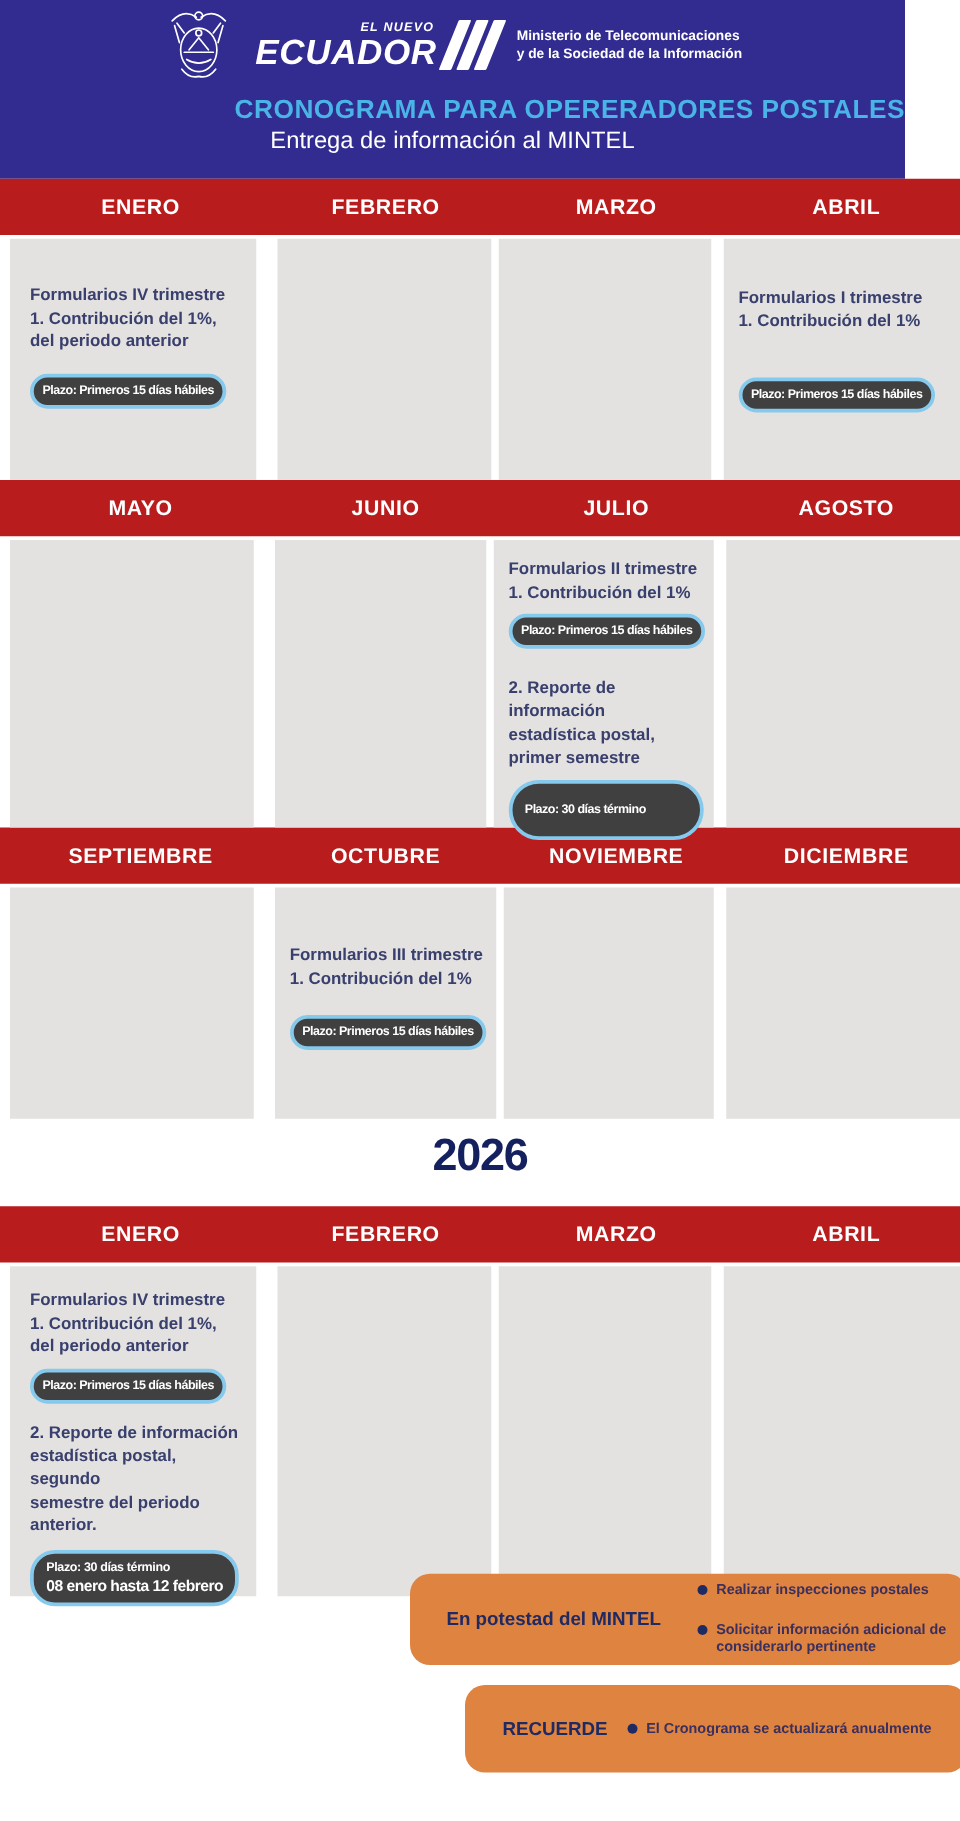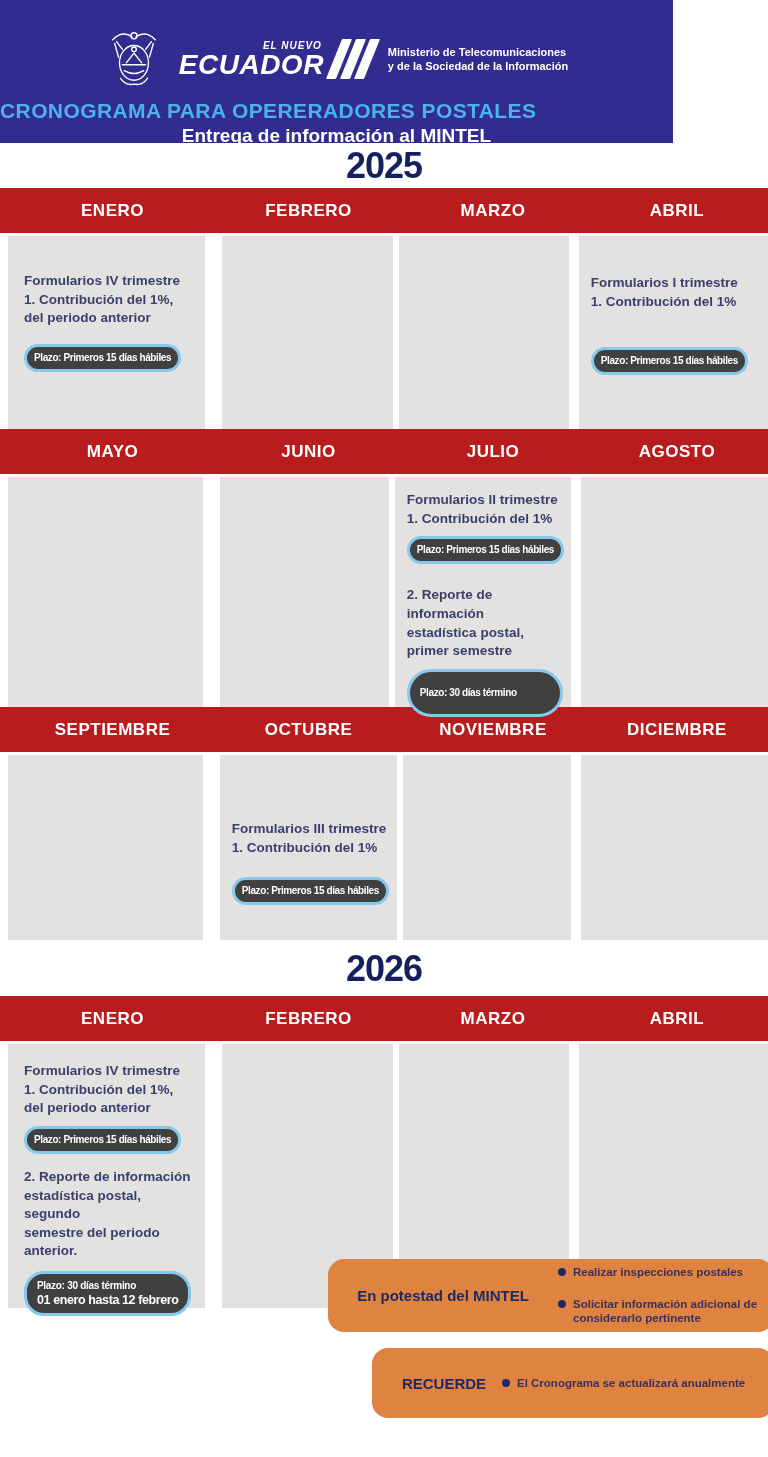--- a/index.html
+++ b/index.html
@@ -4,37 +4,37 @@
 <style>
   * { margin:0; padding:0; box-sizing:border-box; }
   html,body { background:#ffffff; }
   .page {
     position:relative; width:768px; height:1457px; margin:0 auto;
     background:#ffffff; overflow:hidden;
     font-family:"Liberation Sans", sans-serif;
   }
 
   
-  .top-header { width:673px; height:143px; background:#322C90; padding-top:28px; }
+  .top-header { width:724px; height:143px; background:#322C90; padding-top:5px; }
   .brand-row { display:flex; justify-content:center; align-items:center; gap:16px; }
   .coat { width:58px; height:62px; flex:0 0 auto; }
   .logo-block { display:flex; align-items:flex-end; gap:6px; }
   .logo-text { display:flex; flex-direction:column; align-items:flex-end; }
   .logo-tagline { color:#fff; font-size:10px; font-weight:700; font-style:italic; letter-spacing:1px; margin-right:2px; }
   .logo-name { color:#fff; font-size:28px; font-weight:900; font-style:italic; letter-spacing:0.5px; line-height:1; }
   .logo-stripes { display:flex; gap:4px; height:40px; margin-left:4px; }
   .logo-stripes span { display:block; width:10px; height:40px; background:#fff; transform:skewX(-22deg); border-radius:1px; }
   .ministry { color:#fff; font-size:11px; font-weight:700; line-height:1.3; white-space:pre-line; }
-  .main-title { margin-top:9px; text-align:left; color:#49B4E5; font-size:21px; font-weight:700; letter-spacing:0.4px; }
-  .main-subtitle { margin-top:2px; text-align:center; color:#ffffff; font-size:19px; font-weight:700; }
+  .main-title { margin-top:9px; text-align:right; color:#49B4E5; font-size:21px; font-weight:700; letter-spacing:0.4px; }
+  .main-subtitle { margin-top:2px; text-align:center; color:#ffffff; font-size:19px; font-weight:400; }
 
   
   .year-heading { text-align:center; color:#15205E; font-weight:800; font-size:36px; letter-spacing:-1px; }
   .year-2025 { height:45px; line-height:46px; }
-  .year-2026 { height:56px; line-height:58px; }
+  .year-2026 { height:70px; line-height:58px; }
 
   
   .month-bar { display:flex; width:768px; height:45px; background:#b91c1c; padding-left:8px; align-items:center; }
   .month-bar .m1 { width:209px; } .month-bar .m2 { width:183px; }
   .month-bar .m3 { width:186px; } .month-bar .m4 { width:182px; }
   .month-label { text-align:center; color:#ffffff; font-weight:800; font-size:17px; letter-spacing:0.5px; }
 
   .cells-row { display:flex; padding-left:8px; margin-top:3px; }
   .cell { background:#E4E2E0; }
   .c1 { width:204px; margin-right:17px; } .c2 { width:177px; margin-right:6px; }
@@ -98,21 +98,20 @@
             <span></span>
           </div>
       </div>
       <div class="ministry">Ministerio de Telecomunicaciones
 y de la Sociedad de la Información</div>
     </div>
     <div class="main-title">CRONOGRAMA PARA OPERERADORES POSTALES</div>
     <div class="main-subtitle">Entrega de información al MINTEL</div>
   </div>
 
-  <div class="year-heading year-2025">2025</div>
 
   <div class="month-bar">
     <div class="month-label m1">ENERO</div>
     <div class="month-label m2">FEBRERO</div>
     <div class="month-label m3">MARZO</div>
     <div class="month-label m4">ABRIL</div>
   </div>
 
   <div class="cells-row row-h1">
     <div class="cell c1">
@@ -161,21 +160,21 @@
   <div class="month-bar">
     <div class="month-label m1">SEPTIEMBRE</div>
     <div class="month-label m2">OCTUBRE</div>
     <div class="month-label m3">NOVIEMBRE</div>
     <div class="month-label m4">DICIEMBRE</div>
   </div>
 
   <div class="cells-row row-h3">
     <div class="cell c1"></div>
     <div class="cell c2">
-      <div class="cell-inner" style="padding-top:65px; padding-left:12px;">
+      <div class="cell-inner" style="padding-top:45px; padding-left:12px;">
         <div class="cell-text">Formularios III trimestre
 1. Contribución del 1%</div>
         <div class="pill" style="margin-top:20px;">Plazo: Primeros 15 días hábiles</div>
       </div>
     </div>
     <div class="cell c3"></div>
     <div class="cell c4"></div>
   </div>
 
   <div class="year-heading year-2026">2026</div>
@@ -193,21 +192,21 @@
         <div class="cell-text">Formularios IV trimestre
 1. Contribución del 1%,
 del periodo anterior</div>
         <div class="pill" style="margin-top:8px;">Plazo: Primeros 15 días hábiles</div>
         <div class="cell-text" style="margin-top:14px;">2. Reporte de información
 estadística postal, segundo
 semestre del periodo
 anterior.</div>
         <div class="pill pill-two" style="margin-top:10px;">
           <span class="l1">Plazo: 30 días término</span>
-          <span class="l2">01 enero hasta 12 febrero</span>
+          <span class="l2">08 enero hasta 12 febrero</span>
         </div>
       </div>
     </div>
     <div class="cell c2"></div>
     <div class="cell c3"></div>
     <div class="cell c4"></div>
   </div>
 
   <div class="note note-1">
     <div class="note-title">En potestad del MINTEL</div>

